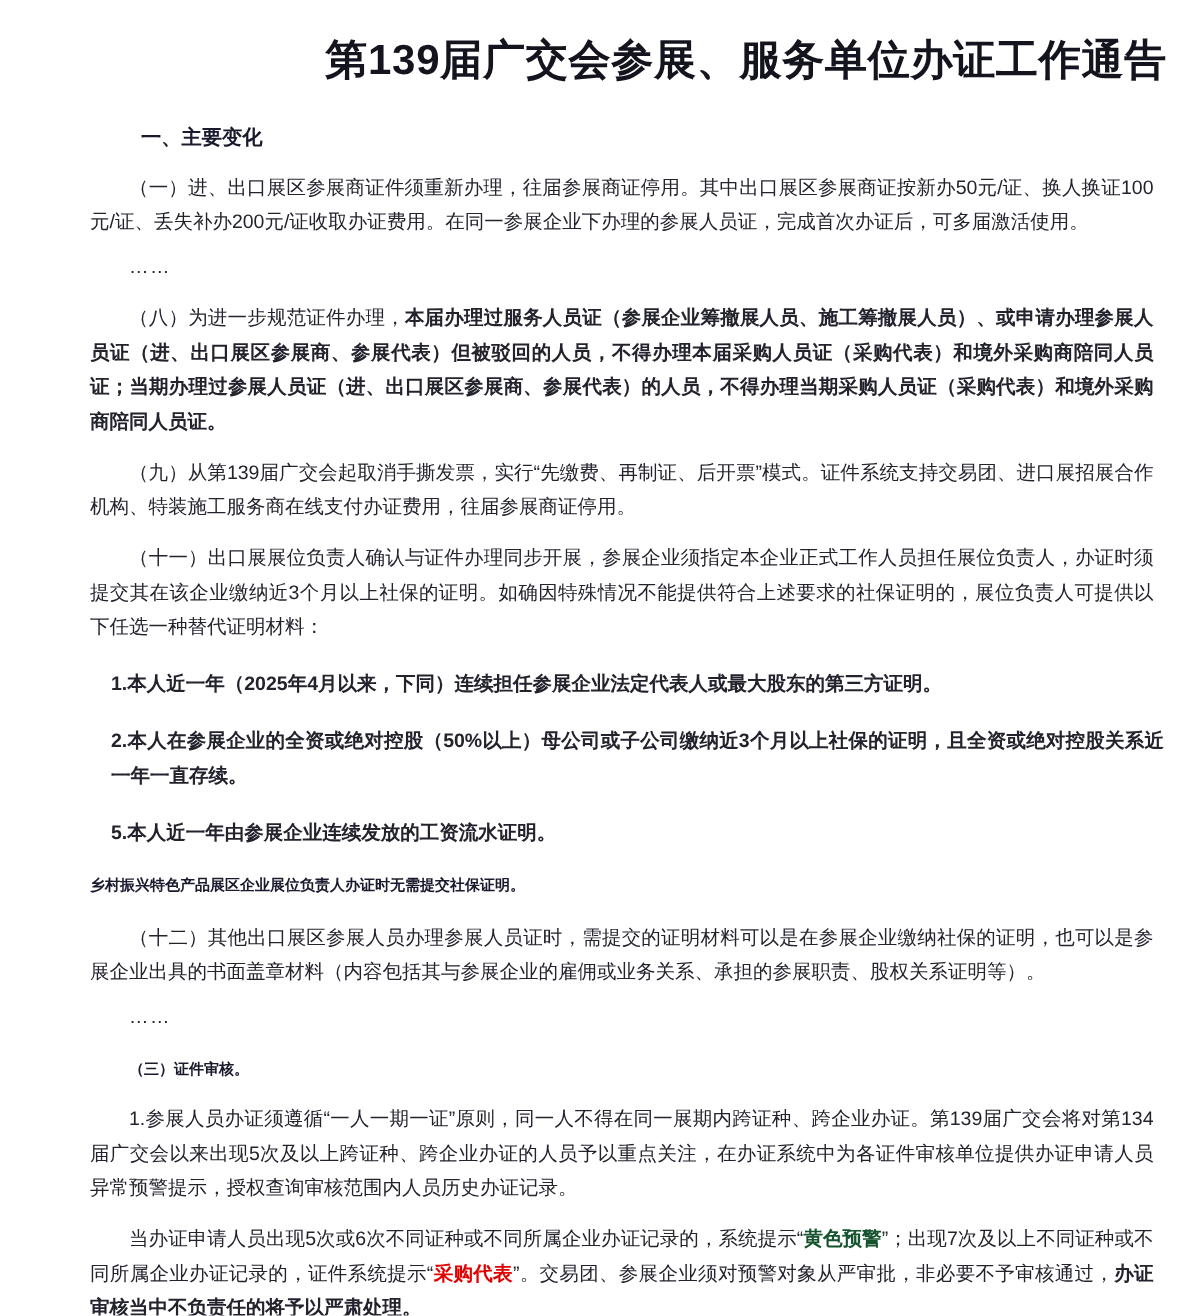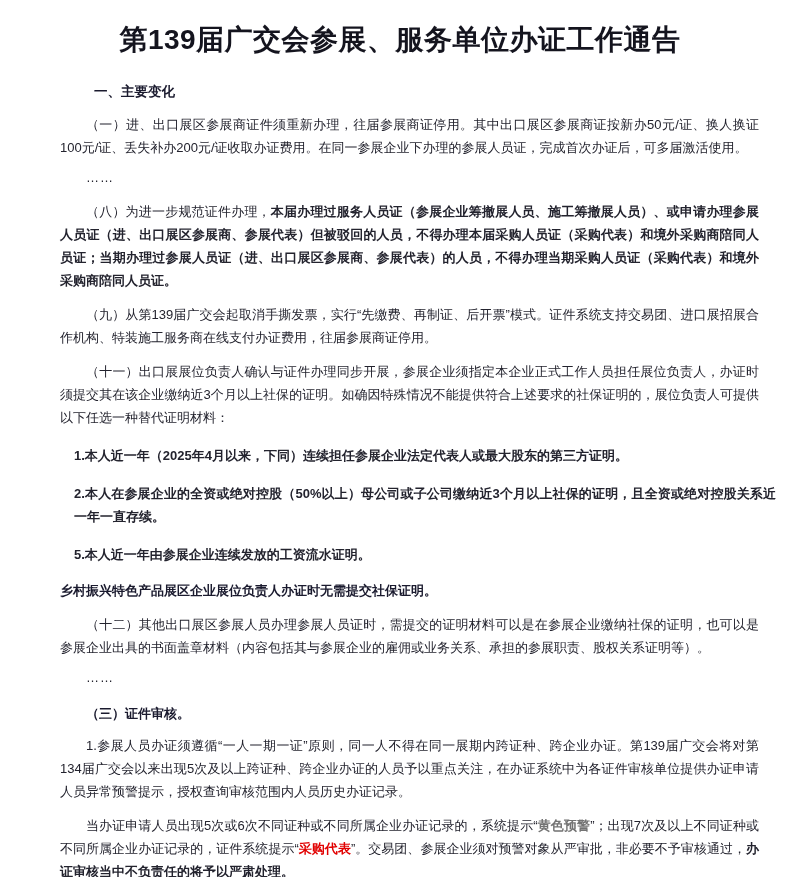--- a/index.html
+++ b/index.html
@@ -16,57 +16,57 @@
   }
   .page {
     position: relative;
     width: 800px;
     height: 877px;
     background: #fff;
     box-sizing: border-box;
     padding: 0 22px 0 22px;
   }
   .doc-title {
-    text-align: center;
+    text-align: right;
     font-size: 28px;
     font-weight: bold;
     letter-spacing: 0.5px;
     color: #14141e;
     margin: 20px 0 0 0;
     padding: 0 0 0 0;
     line-height: 40px;
     white-space: nowrap;
   }
   .section-heading {
     font-size: 13.5px;
     font-weight: bold;
     color: #1a1a2e;
     margin: 22px 0 0 72px;
     line-height: 20px;
   }
   .para {
     font-size: 13px;
     line-height: 23px;
     color: #23232e;
-    margin: 11px 17px 0 0;
+    margin: 11px 7px 0 0;
     padding: 0 2px 0 38px;
     text-align: justify;
     text-justify: inter-ideograph;
   }
   .para.indent {
     text-indent: 26px;
   }
   .para.tight {
     margin-top: 9px;
   }
   .para b, .bold-para {
     font-weight: bold;
   }
   .bold-para {
-    font-size: 13px;
+    font-size: 10px;
     line-height: 23px;
     color: #1a1a2e;
     margin: 13px 0 0 0;
     padding: 0 2px 0 38px;
     text-align: justify;
     text-justify: inter-ideograph;
     font-weight: bold;
   }
   .bold-para.indent {
     text-indent: 26px;
@@ -83,21 +83,21 @@
   }
   .ellipsis {
     font-size: 13px;
     line-height: 22px;
     color: #23232e;
     margin: 8px 0 0 0;
     padding-left: 64px;
     letter-spacing: 1px;
   }
   .warn-yellow {
-    color: #737373;
+    color: #14532d;
     font-weight: bold;
   }
   .warn-red {
     color: #e10000;
     font-weight: bold;
   }
 </style>
 </head>
 <body>
 

